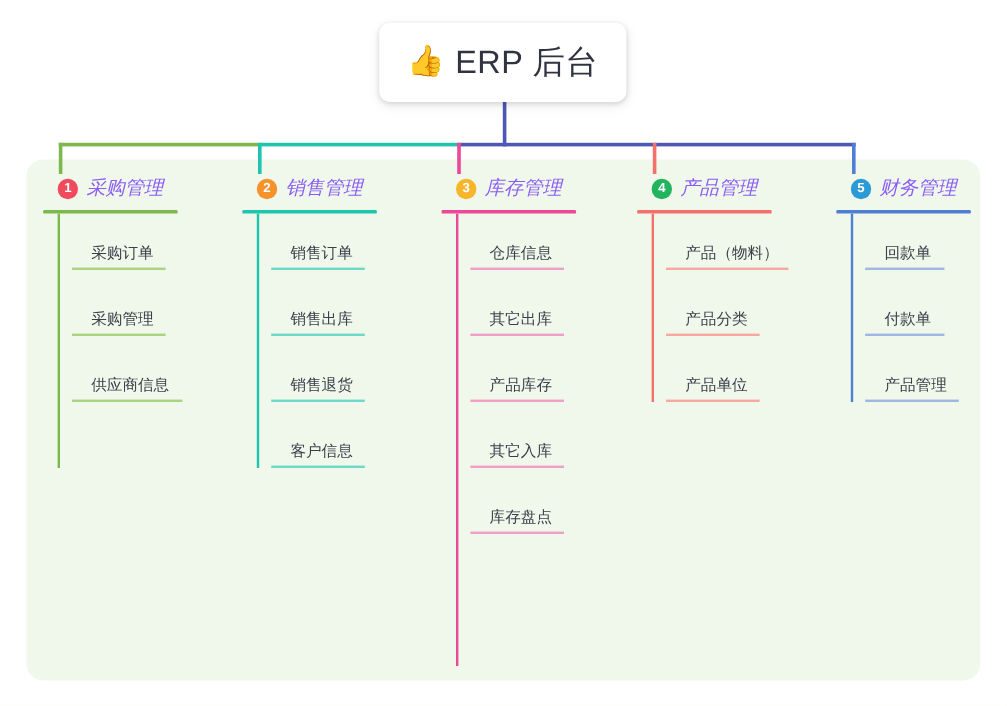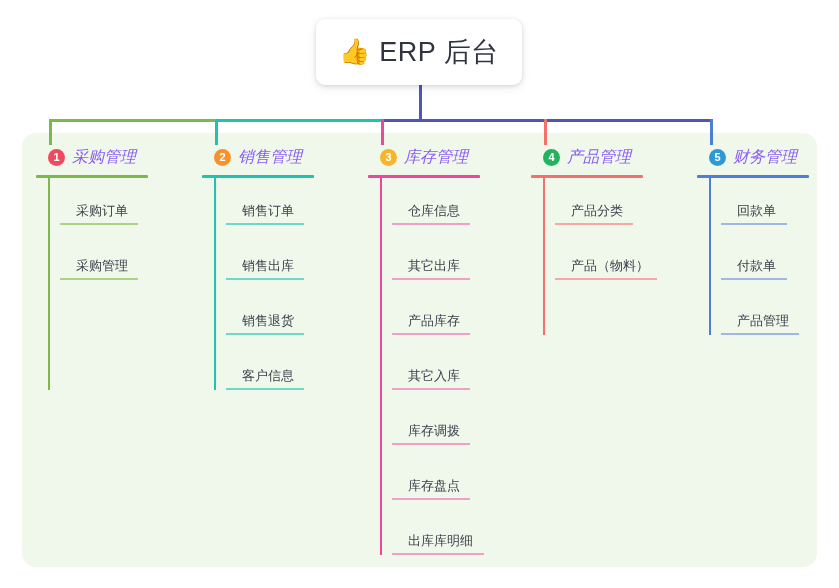--- a/index.html
+++ b/index.html
@@ -169,20 +169,24 @@
         <div class="items">
           <div class="spine" style="background: rgb(124, 184, 75); height: 212px;"></div>
           <div class="item">
             <span class="item-label">采购订单</span>
             <div class="item-rule" style="background: rgb(157, 204, 112); width: 78px;"></div>
           </div>
           <div class="item">
             <span class="item-label">采购管理</span>
             <div class="item-rule" style="background: rgb(157, 204, 112); width: 78px;"></div>
           </div>
+          <div class="item">
+            <span class="item-label">供应商信息</span>
+            <div class="item-rule" style="background: rgb(157, 204, 112); width: 92px;"></div>
+          </div>
         </div>
       </div>
       <div class="column" style="left: 202px;">
         <div class="col-header">
           <span class="badge" style="background: rgb(245, 146, 44);">2</span>
           <span class="col-title">销售管理</span>
         </div>
         <div class="col-rule" style="background: rgb(30, 196, 174); width: 112px;"></div>
         <div class="items">
           <div class="spine" style="background: rgb(30, 196, 174); height: 212px;"></div>
@@ -222,48 +226,44 @@
           </div>
           <div class="item">
             <span class="item-label">产品库存</span>
             <div class="item-rule" style="background: rgb(240, 143, 192); width: 78px;"></div>
           </div>
           <div class="item">
             <span class="item-label">其它入库</span>
             <div class="item-rule" style="background: rgb(240, 143, 192); width: 78px;"></div>
           </div>
           <div class="item">
-            <span class="item-label">库存调拨</span>
-            <div class="item-rule" style="background: rgb(240, 143, 192); width: 78px;"></div>
-          </div>
-          <div class="item">
             <span class="item-label">库存盘点</span>
             <div class="item-rule" style="background: rgb(240, 143, 192); width: 78px;"></div>
-          </div>
-          <div class="item">
-            <span class="item-label">出库库明细</span>
-            <div class="item-rule" style="background: rgb(240, 143, 192); width: 92px;"></div>
           </div>
         </div>
       </div>
       <div class="column" style="left: 531px;">
         <div class="col-header">
           <span class="badge" style="background: rgb(34, 179, 94);">4</span>
           <span class="col-title">产品管理</span>
         </div>
         <div class="col-rule" style="background: rgb(244, 112, 106); width: 112px;"></div>
         <div class="items">
           <div class="spine" style="background: rgb(244, 112, 106); height: 157px;"></div>
           <div class="item">
+            <span class="item-label">产品（物料）</span>
+            <div class="item-rule" style="background: rgb(248, 154, 148); width: 102px;"></div>
+          </div>
+          <div class="item">
             <span class="item-label">产品分类</span>
             <div class="item-rule" style="background: rgb(248, 154, 148); width: 78px;"></div>
           </div>
           <div class="item">
-            <span class="item-label">产品（物料）</span>
-            <div class="item-rule" style="background: rgb(248, 154, 148); width: 102px;"></div>
+            <span class="item-label">产品单位</span>
+            <div class="item-rule" style="background: rgb(248, 154, 148); width: 78px;"></div>
           </div>
         </div>
       </div>
       <div class="column" style="left: 697px;">
         <div class="col-header">
           <span class="badge" style="background: rgb(45, 154, 216);">5</span>
           <span class="col-title">财务管理</span>
         </div>
         <div class="col-rule" style="background: rgb(78, 127, 212); width: 112px;"></div>
         <div class="items">

